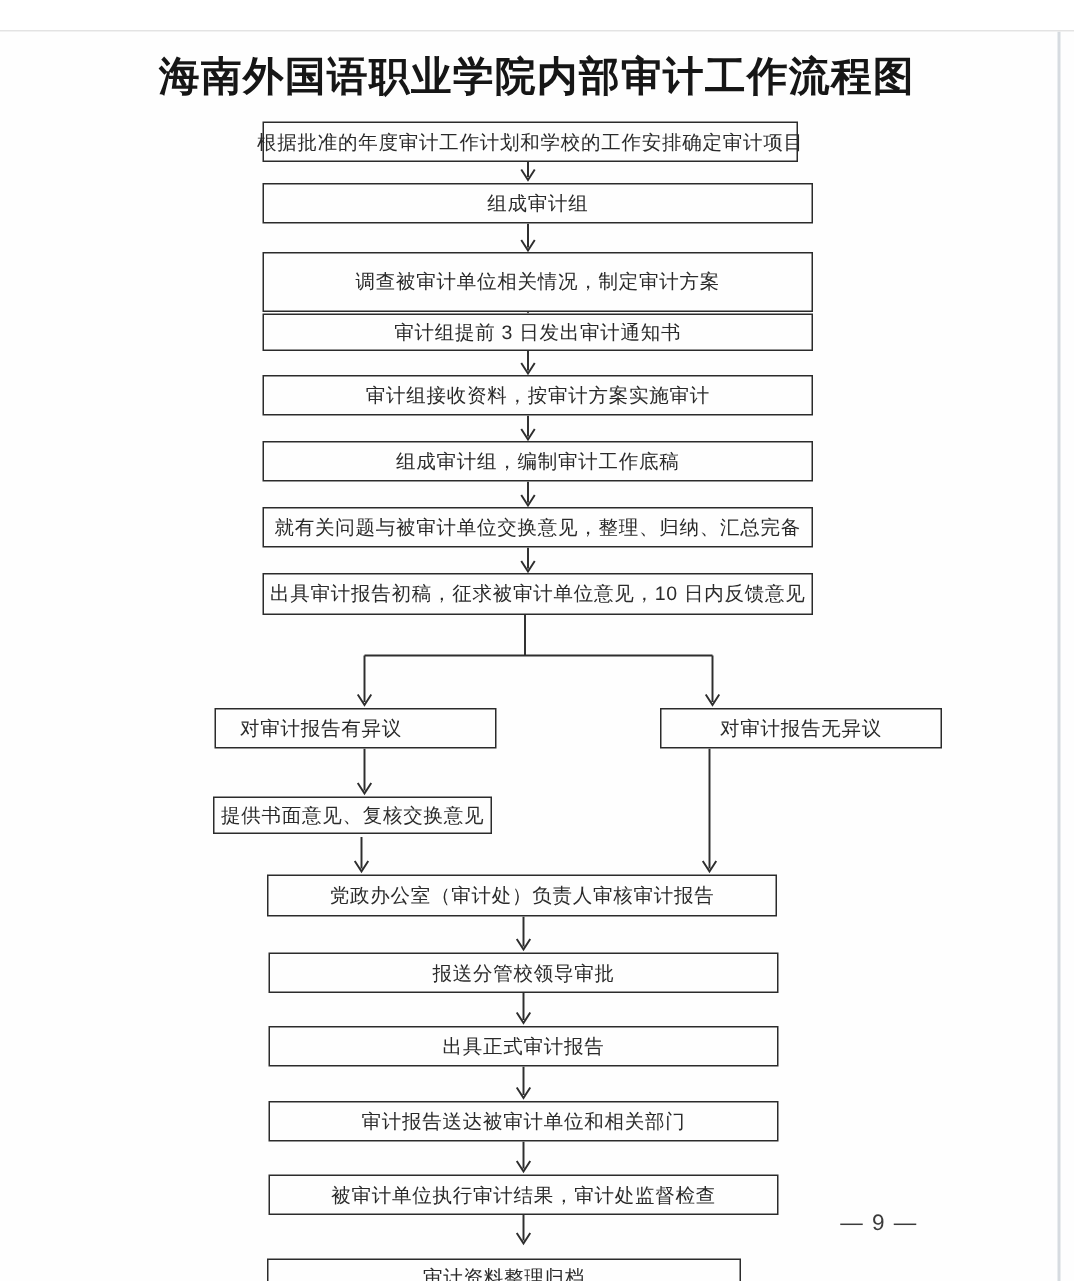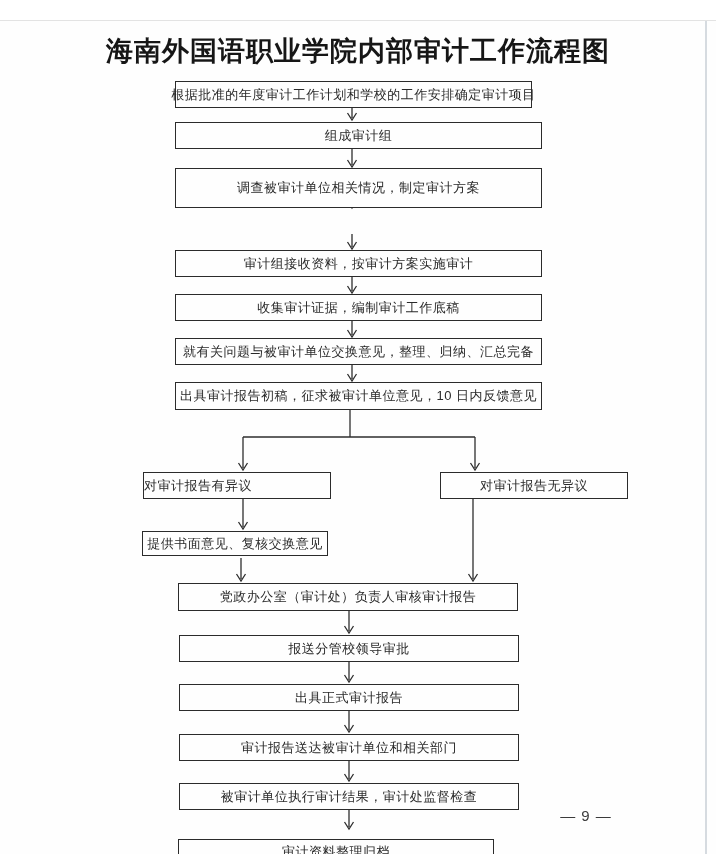--- a/index.html
+++ b/index.html
@@ -44,21 +44,21 @@
     display: flex;
     align-items: center;
     justify-content: center;
     font-size: 13px;
     letter-spacing: 0.5px;
     color: #2a2a2a;
     white-space: nowrap;
   }
   .node.align-left {
     justify-content: flex-start;
-    padding-left: 0;
+    padding-left: 16px;
     font-family: Liberation Mono, monospace;
   }
   .connectors {
     position: absolute;
     left: 0;
     top: 0;
     pointer-events: none;
   }
   .connectors path {
     stroke: #2e2e2e;
@@ -111,24 +111,25 @@
     <path d="M349 740 V758 M344.5 753 L349 760 L353.5 753"></path>
     <path d="M349 789 V806 M344.5 801 L349 808 L353.5 801"></path>
   </svg>
 
   <div class="node" style="left:175px; top:60px;  width:357px; height:27px">根据批准的年度审计工作计划和学校的工作安排确定审计项目</div>
 
   <div class="node" style="left:175px; top:101px; width:367px; height:27px">组成审计组</div>
 
   <div class="node" style="left:175px; top:147px; width:367px; height:40px">调查被审计单位相关情况，制定审计方案</div>
 
+  <div class="node" style="left:175px; top:188px; width:367px; height:25px">审计组提前 3 日发出审计通知书</div>
 
   <div class="node" style="left:175px; top:229px; width:367px; height:27px">审计组接收资料，按审计方案实施审计</div>
 
-  <div class="node" style="left:175px; top:273px; width:367px; height:27px">收集审计证据，编制审计工作底稿</div>
+  <div class="node" style="left:175px; top:273px; width:367px; height:27px">组成审计组，编制审计工作底稿</div>
 
   <div class="node" style="left:175px; top:317px; width:367px; height:27px">就有关问题与被审计单位交换意见，整理、归纳、汇总完备</div>
 
   <div class="node" style="left:175px; top:361px; width:367px; height:28px">出具审计报告初稿，征求被审计单位意见，10 日内反馈意见</div>
 
   <div class="node align-left" style="left:143px; top:451px; width:188px; height:27px">对审计报告有异议</div>
 
   <div class="node" style="left:440px; top:451px; width:188px; height:27px">对审计报告无异议</div>
 
   <div class="node" style="left:142px; top:510px; width:186px; height:25px">提供书面意见、复核交换意见</div>

